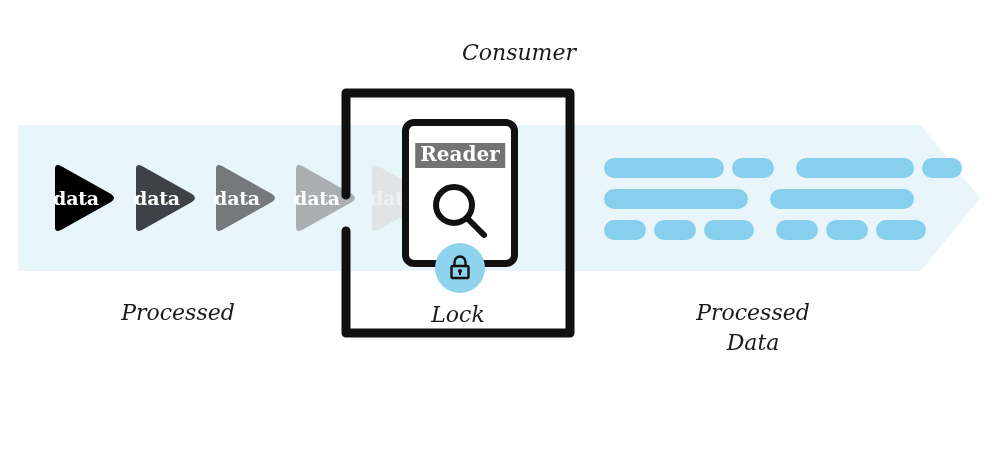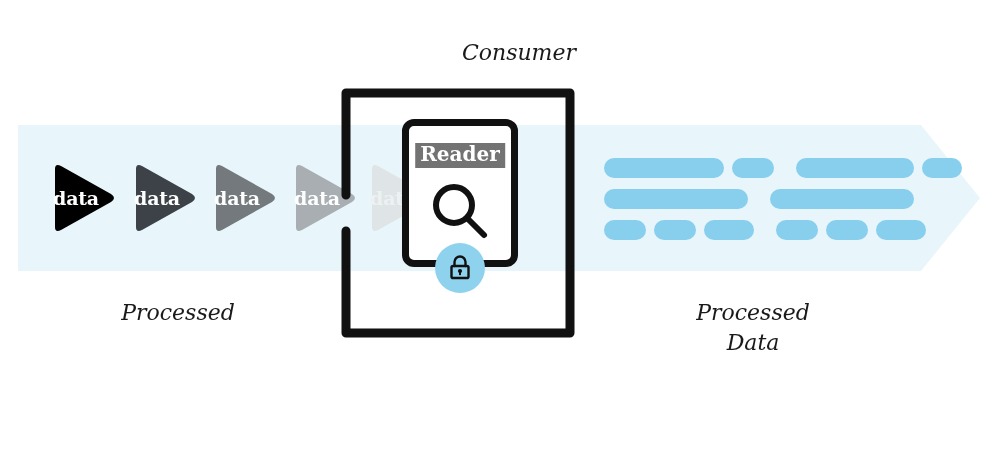--- a/index.html
+++ b/index.html
@@ -280,20 +280,21 @@
 
   <div class="lock-badge">
     <svg width="28" height="28" viewBox="0 0 28 28" xmlns="http://www.w3.org/2000/svg">
       <path d="M8.5 12 L8.5 8 A5.5 5.5 0 0 1 19.5 8 L19.5 12" fill="none" stroke="#111111" stroke-width="2.4" stroke-linecap="round"></path>
       <rect x="5.5" y="12" width="17" height="12" rx="1.6" fill="none" stroke="#111111" stroke-width="2.4"></rect>
       <circle cx="14" cy="17" r="2.1" fill="#111111"></circle>
       <rect x="13" y="17.5" width="2" height="3.6" fill="#111111"></rect>
     </svg>
   </div>
 
+  <div class="lock-label">Lock</div>
 
   <div class="processed-grid">
     <div class="bar-row row-1">
       <div class="bar-group g-left">
         <div class="bar" style="width:120px"></div>
         <div class="bar" style="width:42px"></div>
       </div>
       <div class="bar-group">
         <div class="bar" style="width:118px"></div>
         <div class="bar" style="width:40px"></div>

